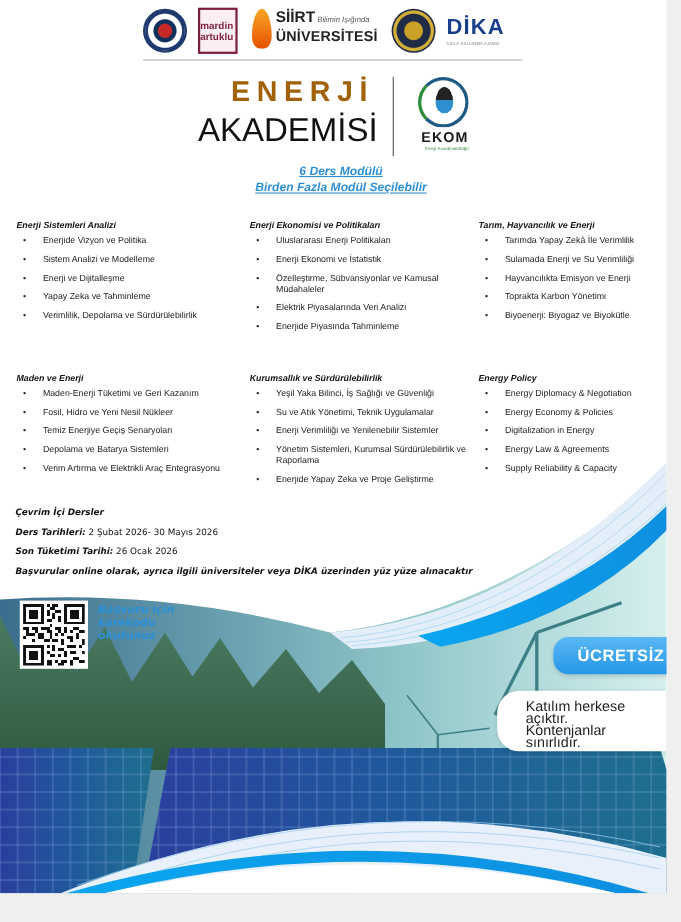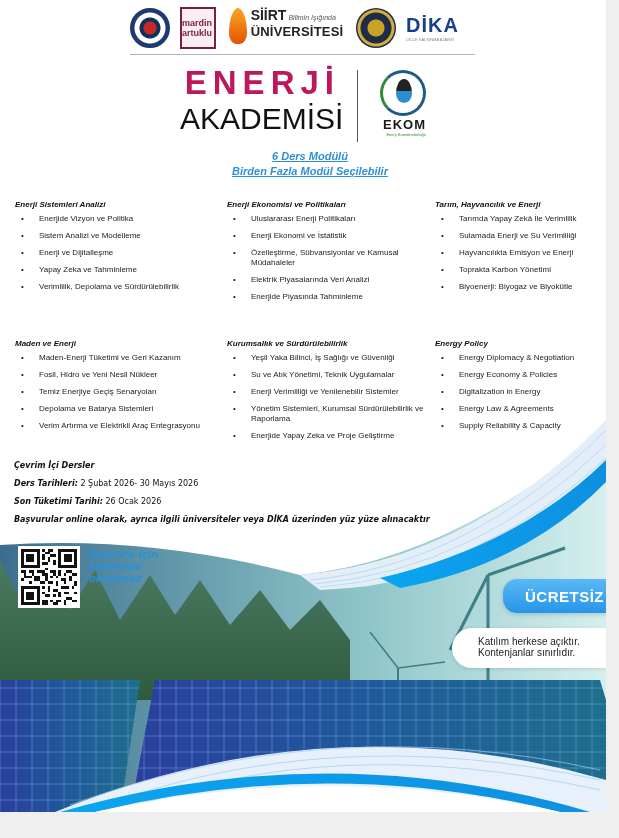--- a/index.html
+++ b/index.html
@@ -21,21 +21,21 @@
   .siirt-bot { font-size: 13px; font-weight: bold; color: #222; letter-spacing: 0.2px; }
   .logo-seal { width: 40px; border-radius: 50%; background: radial-gradient(circle, #c9a227 0 8px, #1e2c48 9px 15px, #d4af37 16px 18px, #1e2c48 19px); }
   .logo-dika { width: 80px; flex-direction: column; }
   .dika-word { font-size: 20px; font-weight: bold; color: #1a3f8a; letter-spacing: 1px; }
   .dika-sub { font-size: 4px; color: #888; }
 
   .top-rule { position: absolute; top: 54px; left: 130px; width: 345px; height: 1px; background: #b5b5b5; }
 
   
   .title-block { position: absolute; top: 64px; left: 180px; width: 160px; text-align: right; }
-  .title-1 { font-size: 33px; font-weight: bold; letter-spacing: 6px; color: #be185d; line-height: 38px; }
+  .title-1 { font-size: 26px; font-weight: bold; letter-spacing: 6px; color: #a16207; line-height: 38px; }
   .title-2 { font-size: 30px; font-weight: normal; color: #111; line-height: 34px; letter-spacing: 0px; }
   .title-sep { position: absolute; top: 70px; left: 357px; width: 1px; height: 72px; background: #555; }
   .ekom { position: absolute; top: 70px; left: 366px; width: 60px; height: 74px; display: flex; flex-direction: column; align-items: flex-end; }
   .ekom-ring { width: 46px; height: 46px; border-radius: 50%; border: 3px solid #1d5a84; border-left-color: #2e8b3a; position: relative; }
   .ekom-drop { position: absolute; left: 13px; top: 6px; width: 16px; height: 24px; background: linear-gradient(180deg,#222 0 50%,#2d8fd0 50%); border-radius: 50% 50% 50% 50% / 60% 60% 40% 40%; }
   .ekom-word { font-size: 13px; font-weight: bold; color: #1a1a1a; letter-spacing: 1px; margin-top: 2px; line-height: 14px; }
   .ekom-sub { font-size: 4px; color: #2e8b3a; }
 
   .subtitle { position: absolute; top: 149px; left: 160px; width: 300px; text-align: center; color: #2f8fd6; font-style: italic; font-weight: bold; font-size: 11px; line-height: 15px; text-decoration: underline; }
 
@@ -59,21 +59,21 @@
   .info { position: absolute; left: 14px; top: 460px; width: 450px; font-size: 9px; color: #111; }
   .info p { line-height: 12px; margin-bottom: 6px; font-family: "DejaVu Sans", sans-serif; font-size: 8px; }
   .info .b { font-weight: bold; font-style: italic; }
 
   
   .qr { position: absolute; left: 18px; top: 546px; width: 62px; height: 62px; background: #fff; padding: 3px; }
   .qr-label { position: absolute; left: 89px; top: 549px; color: #2a90d8; font-weight: bold; font-style: italic; font-size: 10px; line-height: 12px; font-family: "DejaVu Sans", sans-serif; }
 
   
   .free-badge { position: absolute; left: 483px; top: 579px; width: 123px; height: 34px; background: linear-gradient(180deg,#5ab8f5,#2696e8); border-radius: 14px 0 0 14px; color: #fff; font-weight: bold; font-size: 15px; display: flex; align-items: center; justify-content: center; letter-spacing: 0.5px; box-shadow: 0 2px 4px rgba(0,0,0,0.15); margin-left: 20px; }
-  .note-badge { position: absolute; left: 452px; top: 628px; width: 154px; height: 40px; background: #fff; border-radius: 20px 0 0 20px; color: #222; font-size: 10px; line-height: 11px; padding: 8px 16px 0 26px; box-shadow: 0 1px 4px rgba(0,0,0,0.12); }
+  .note-badge { position: absolute; left: 452px; top: 628px; width: 154px; height: 55px; background: #fff; border-radius: 20px 0 0 20px; color: #222; font-size: 13px; line-height: 11px; padding: 8px 16px 0 26px; box-shadow: 0 1px 4px rgba(0,0,0,0.12); }
 </style>
 </head>
 <body>
 
 <div class="poster">
 
   <svg class="wave-svg" width="606" height="812" viewBox="0 0 606 812">
     <defs>
       <linearGradient id="sky" x1="0" y1="0" x2="1" y2="0">
         <stop offset="0" stop-color="#3b6e8e"></stop>

